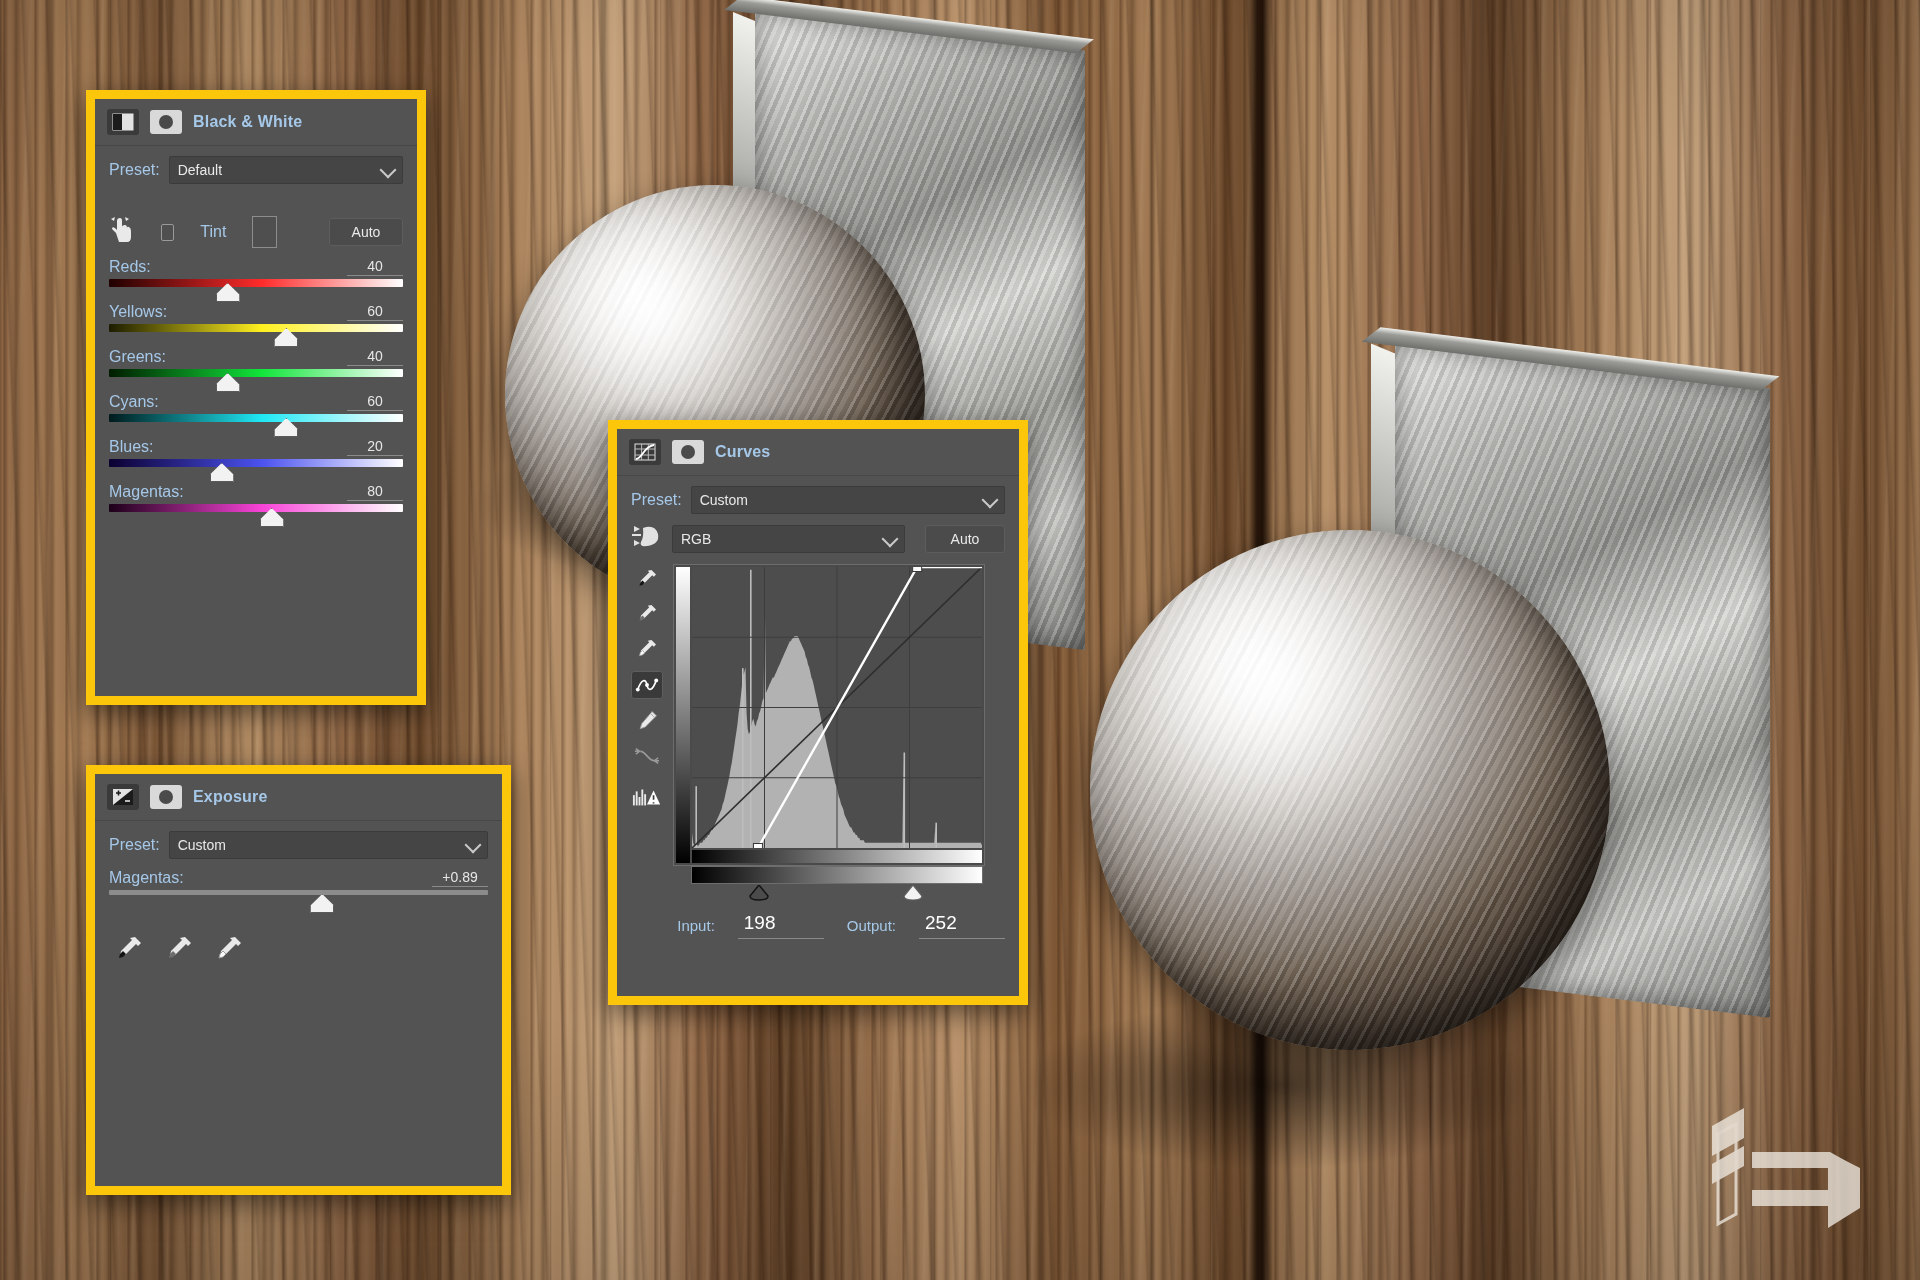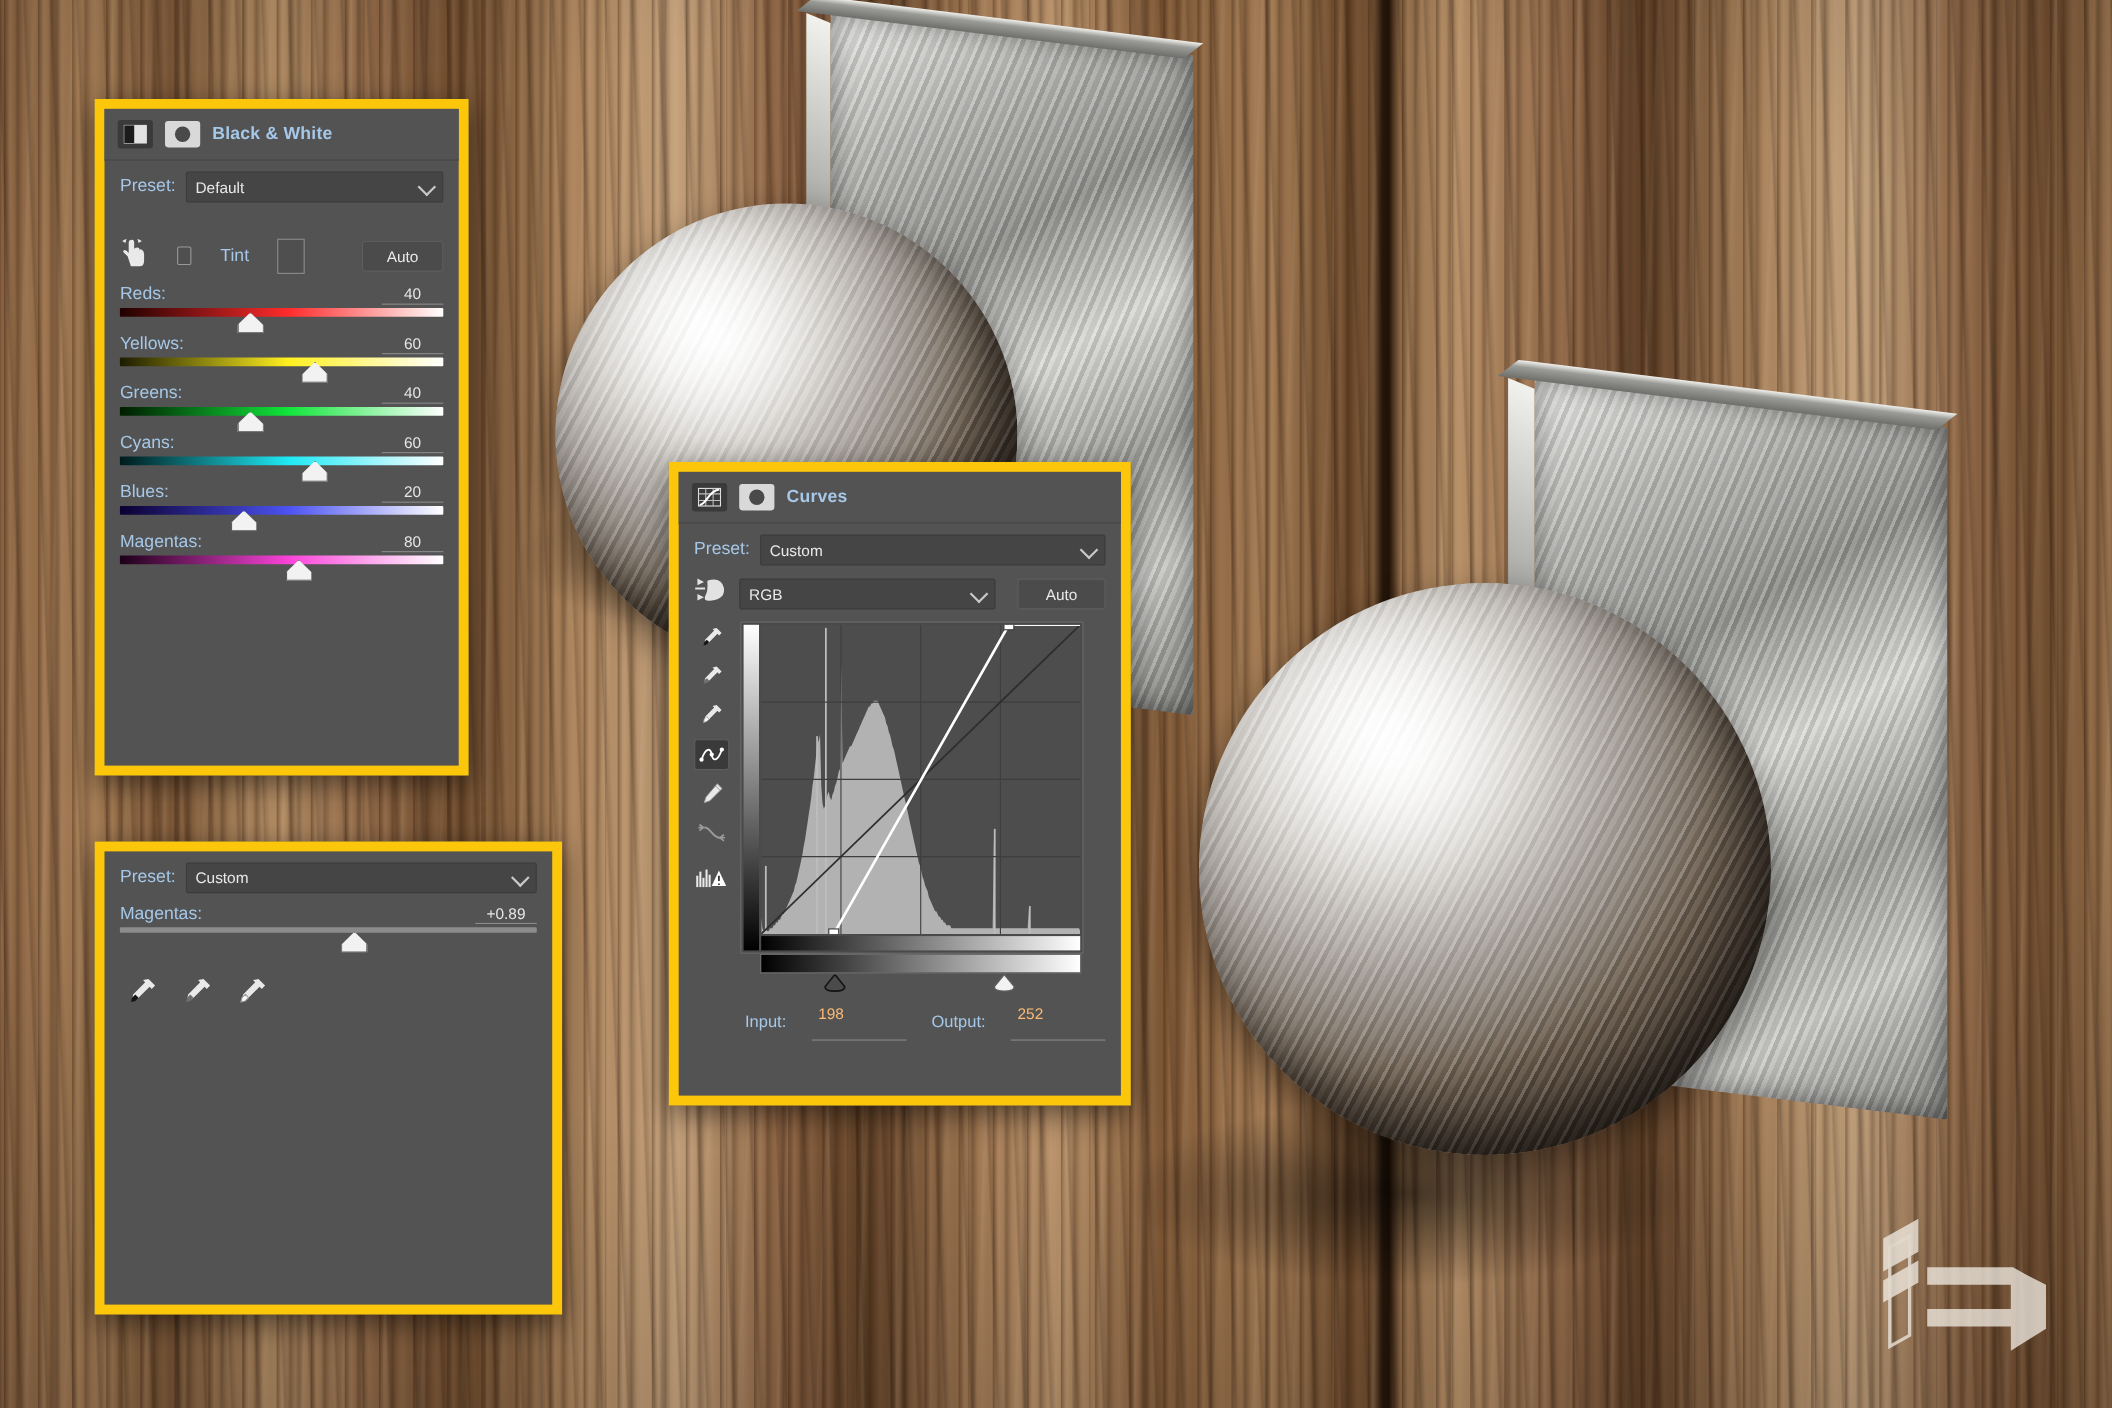--- a/index.html
+++ b/index.html
@@ -109,21 +109,21 @@
   .ctool.sel{background:#3a3a3a;border:1px solid #5e5e5e;}
   .graph{position:relative;width:310px;height:300px;background:#4a4a4a;border:1px solid #6d6d6d;}
   .graph .vstrip{position:absolute;left:2px;top:2px;bottom:2px;width:14px;
     background:linear-gradient(180deg,#ffffff,#000000);}
   .graph .hstrip{position:absolute;left:18px;right:2px;bottom:2px;height:13px;
     background:linear-gradient(90deg,#000000,#ffffff);}
   .graph .plot{position:absolute;left:18px;top:2px;right:2px;bottom:17px;overflow:hidden;background:#4d4d4d;}
   .tonebar{position:relative;height:16px;background:linear-gradient(90deg,#000,#fff);
     border:1px solid #6d6d6d;margin-left:18px;}
   .io{display:flex;align-items:center;gap:23px;margin-top:28px;padding-left:14px;}
-  .io .f{color:#fdba74;font-size:14px;border-bottom:1px solid #8a8a8a;min-width:74px;padding:0 6px 16px 6px;}
+  .io .f{color:#ffffff;font-size:19px;border-bottom:1px solid #8a8a8a;min-width:74px;padding:0 6px 4px 6px;}
   .io .k{color:#a6c8e8;font-size:15px;}
   .bk{position:absolute;top:18px;width:20px;height:16px;margin-left:-10px;}
 </style>
 </head>
 <body>
 
 <div id="wood">
   <div class="base"></div>
   <div class="grain"></div>
   <div class="grain2"></div>
@@ -257,20 +257,34 @@
     </div>
     <div class="track " style="background:linear-gradient(90deg,#1c0018 0%,#f943d8 52%,#ffffff 100%);">
       <span class="knob" style="left:55%;"></span>
     </div>
   </div>
       </div>
   </div>
 </div>
 
 <div class="panel" style="left:86px;top:765px;width:425px;height:430px;">
+  <div class="phead">
+    <span class="ico-box">
+      <svg width="22" height="18" viewBox="0 0 22 18">
+          <rect x="1" y="1" width="20" height="16" fill="#e2e2e2"></rect>
+          <path d="M1 17 L21 1 L21 17 Z" fill="#1b1b1b"></path>
+          <path d="M4 5 h5 M6.5 2.5 v5" stroke="#1b1b1b" stroke-width="1.6"></path>
+          <path d="M13 13 h5" stroke="#e2e2e2" stroke-width="1.6"></path>
+        </svg>
+    </span>
+    <span class="ico-mask">
+        <i></i>
+      </span>
+    <span class="ptitle">Exposure</span>
+  </div>
   <div class="pbody">
     <div class="row">
       <span class="lbl">Preset:</span>
       <span class="select">
         <span>Custom</span>
         <i class="chev"></i>
       </span>
     </div>
     <div id="exp-sliders" style="margin-top:8px;">
   <div>

